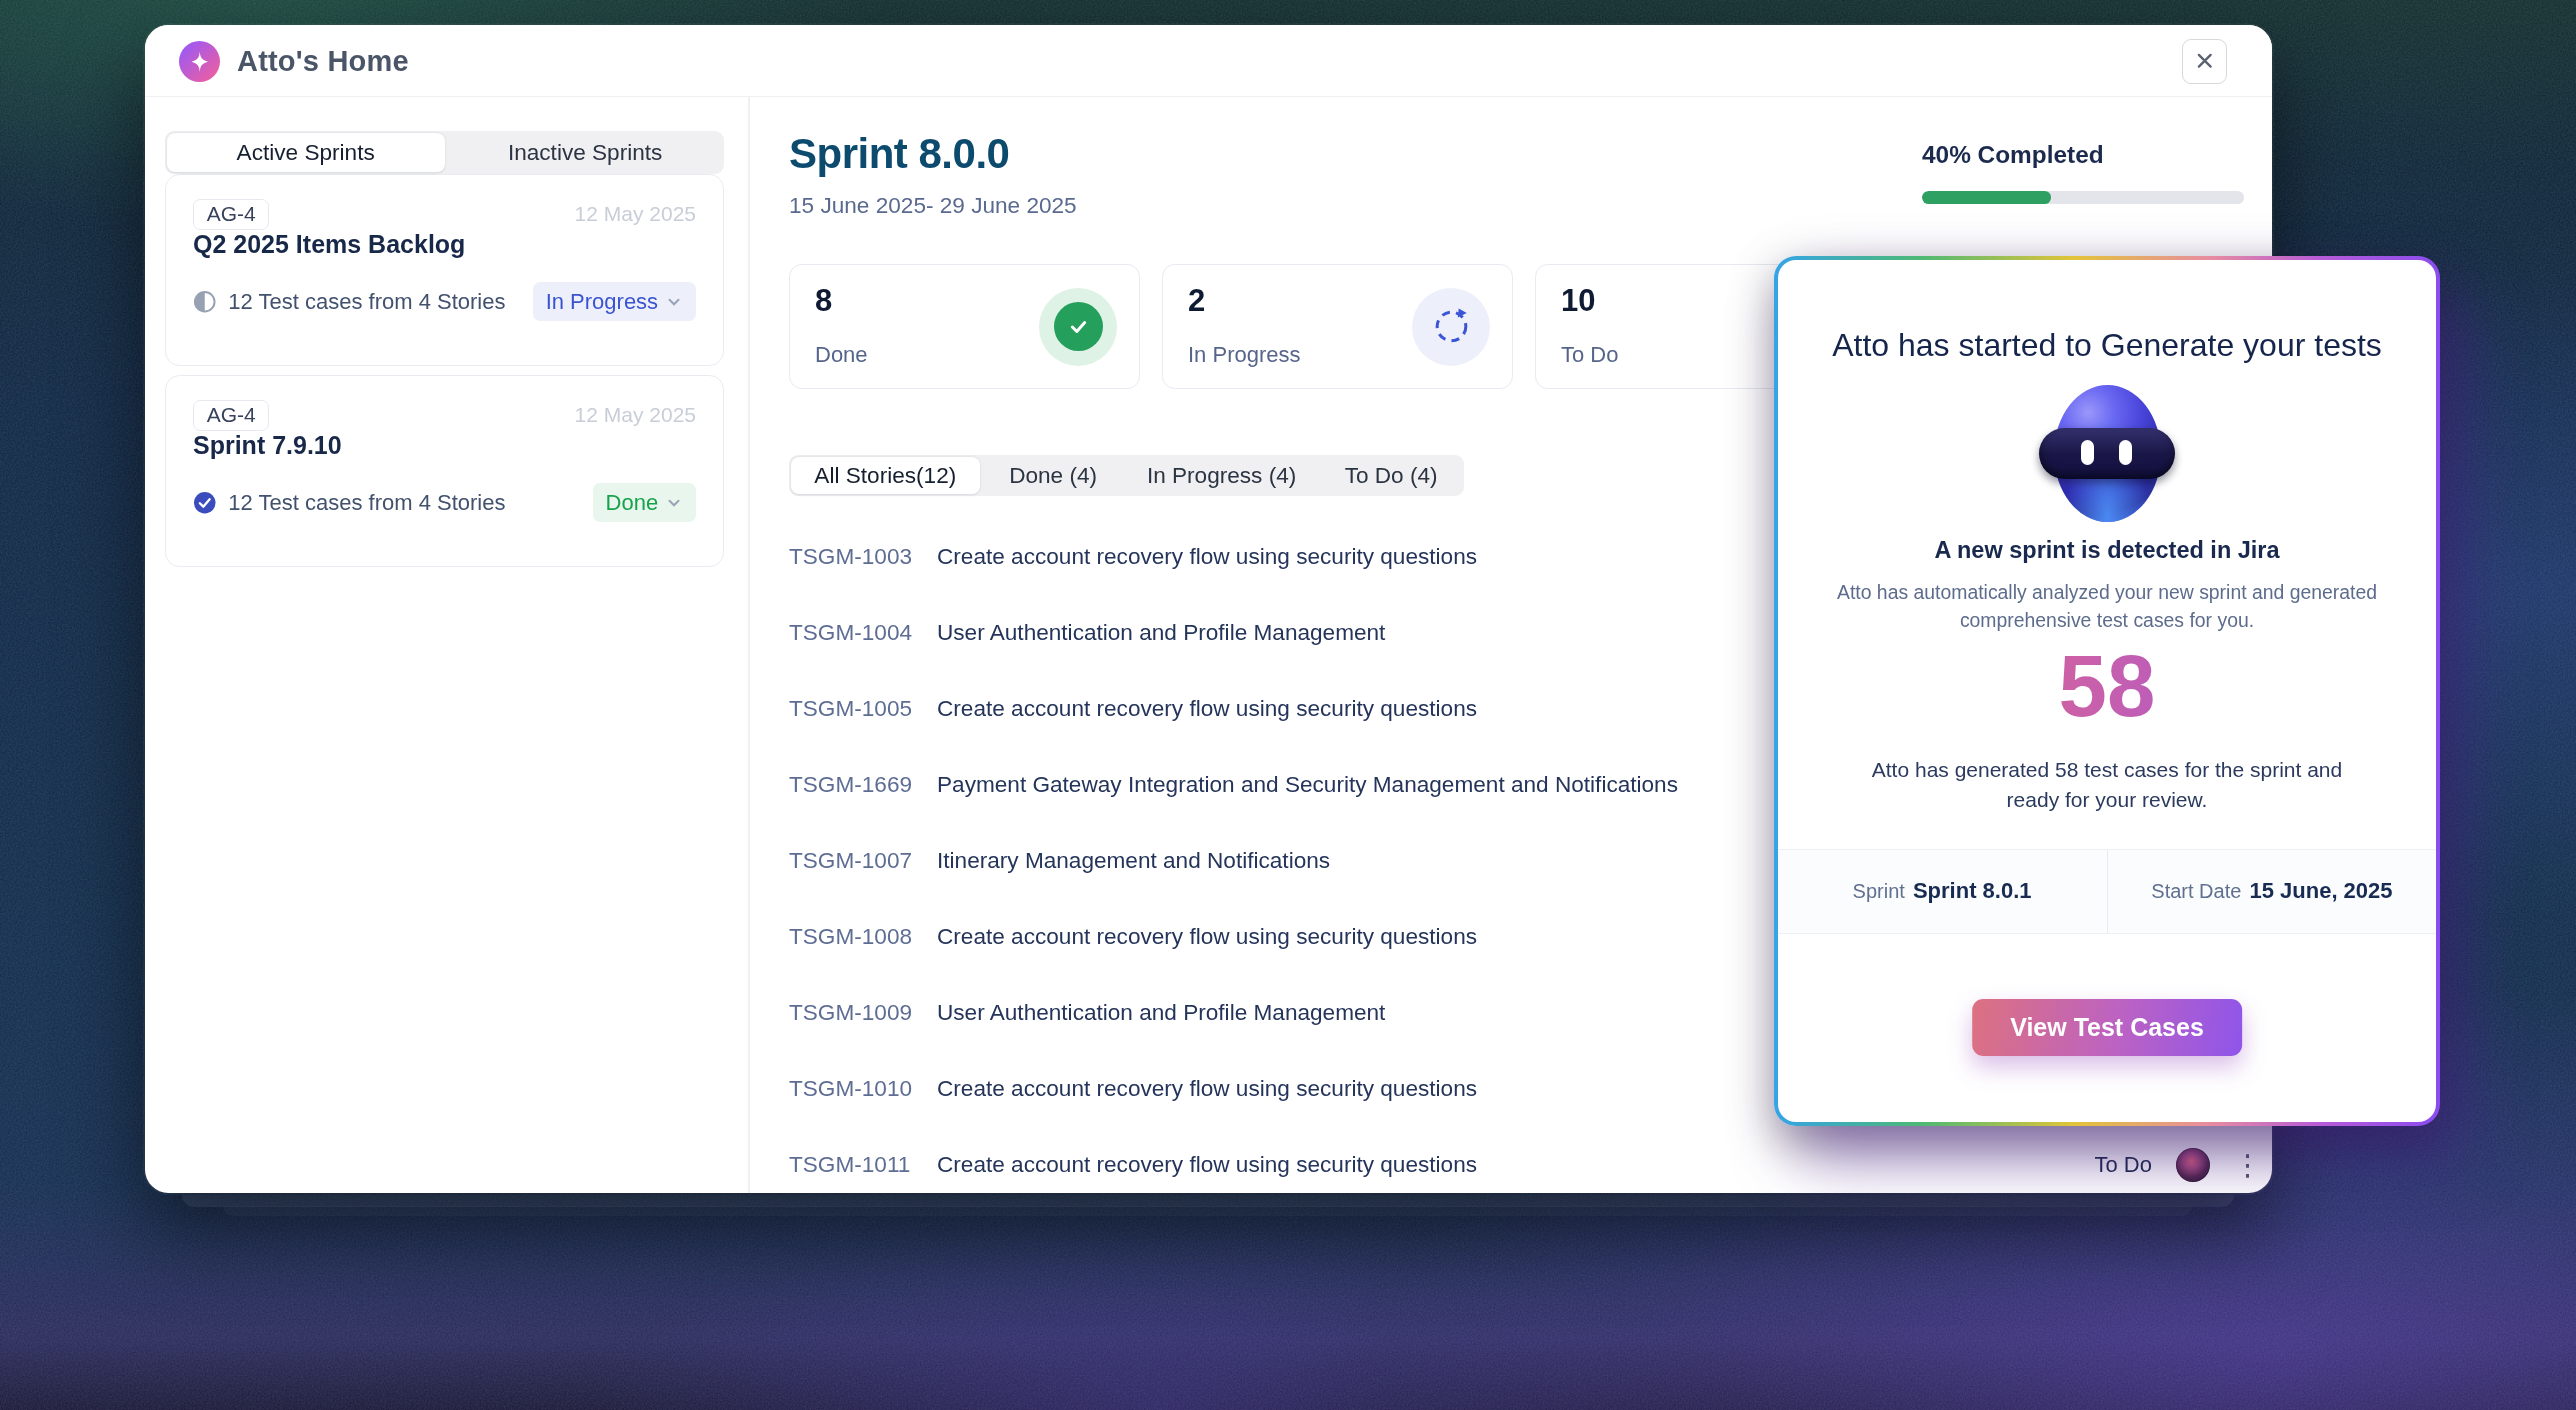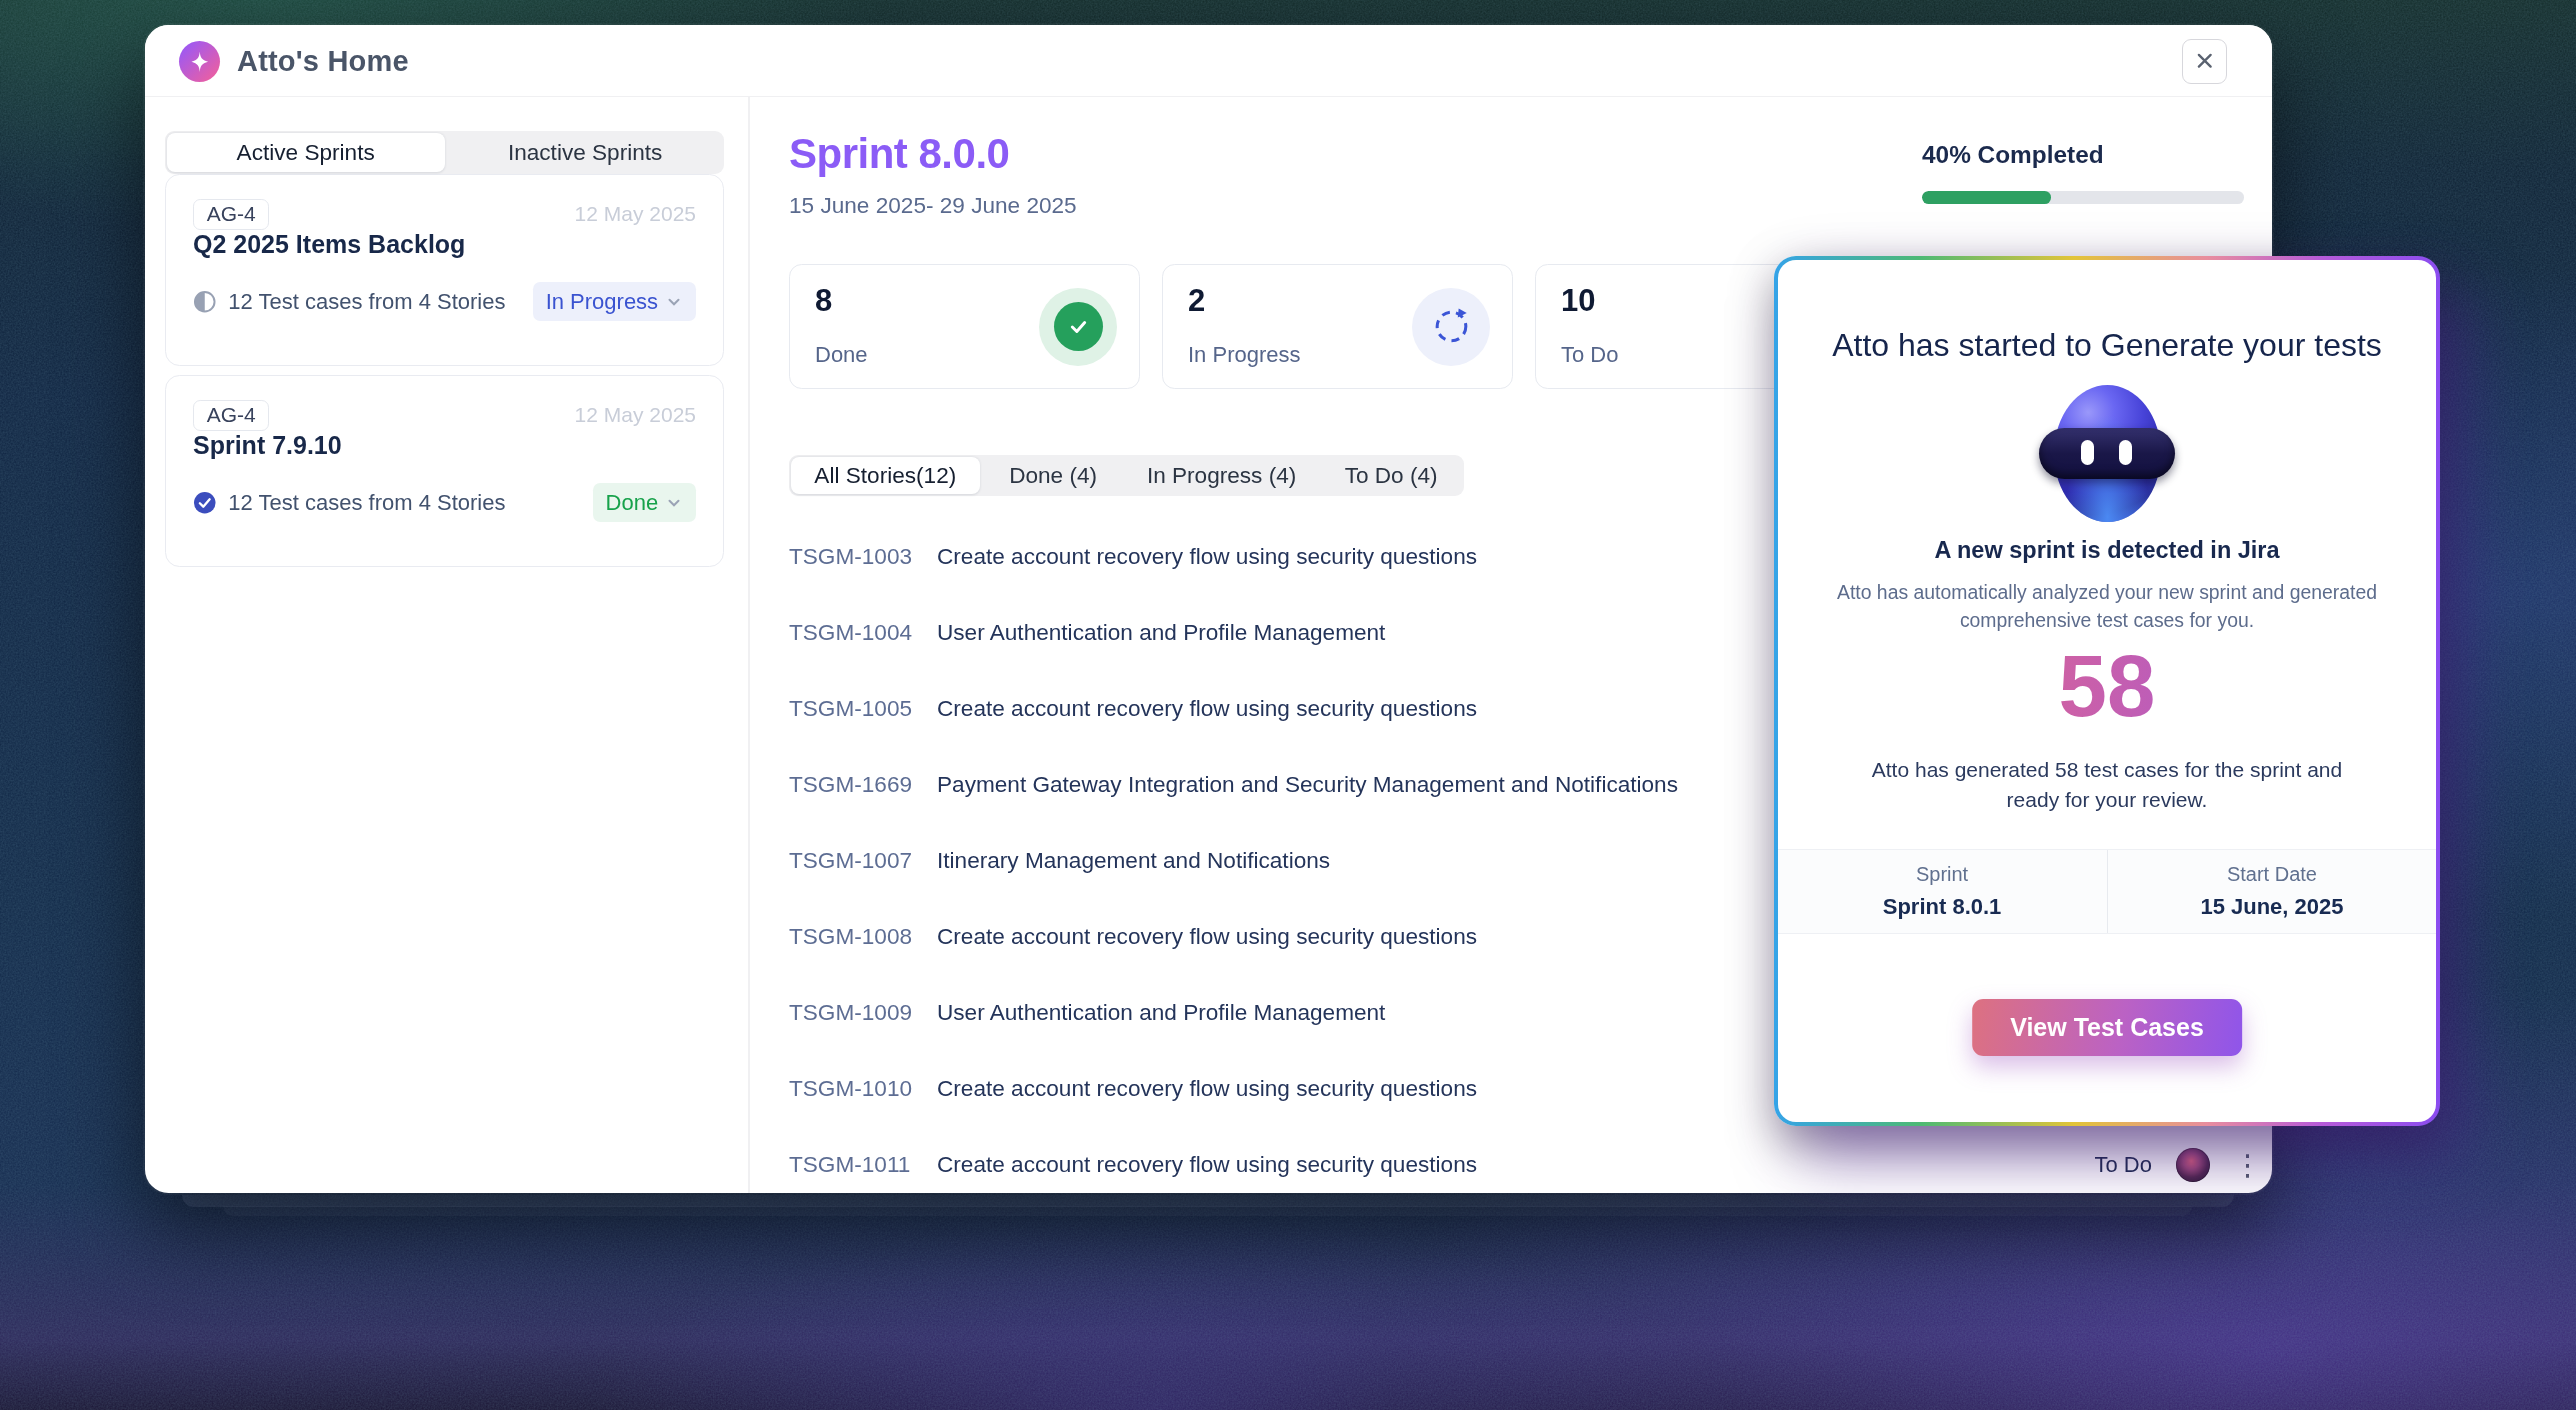--- a/index.html
+++ b/index.html
@@ -52,21 +52,21 @@
   .card-meta { margin-top:23.5px; display:flex; align-items:center; gap:11.8px; }
   .meta-text { flex:1; font-size:22px; color:#42526e; }
   .pill { display:flex; align-items:center; gap:7.2px; border-radius:7.2px; padding:6.3px 12.7px; font-size:22px; font-weight:500; cursor:pointer; }
   .pill--inprogress { background:#edf0fb; color:#3a53d0; }
   .pill--done { background:#e9f6ee; color:#17a24b; }
 
   .vdiv { position:absolute; left:603px; top:72px; bottom:0; width:1.8px; background:#f0f0f2; }
 
   
   .main { position:absolute; left:644px; top:0; width:1482px; height:1168px; }
-  .sprint-h1 { position:absolute; left:0; top:105px; font-size:42px; font-weight:700; color:#8b5cf6; letter-spacing:-0.5px; }
+  .sprint-h1 { position:absolute; left:0; top:105px; font-size:42px; font-weight:700; color:#0c4a6e; letter-spacing:-0.5px; }
   .sprint-dates { position:absolute; left:0; top:168px; font-size:22.6px; color:#5a6a8e; }
 
   .progress-block { position:absolute; left:1133px; top:116px; width:322px; }
   .progress-label { font-size:24.4px; font-weight:600; color:#1b2a4d; }
   .progress-track { margin-top:22px; width:322px; height:12.7px; border-radius:6.3px; background:#e3e5ea; overflow:hidden; }
   .progress-fill { height:12.7px; border-radius:6.3px; background:#2ea062; width:40%; }
 
   .stats { position:absolute; left:0; top:239px; display:flex; gap:22px; }
   .stat-card { position:relative; width:351px; height:125px; border:1.8px solid #e7eaf0; border-radius:12.7px; background:#fff; }
   .stat-value { position:absolute; left:25px; top:18px; font-size:31px; font-weight:700; color:#0f1a33; }
@@ -110,21 +110,21 @@
   .eye { position:absolute; top:12.7px; width:12.7px; height:25px; border-radius:7.2px; background:#fff; }
   .eye-l { left:42px; } .eye-r { left:80px; }
   .m-subtitle { position:absolute; left:0; right:0; top:277px; font-size:23.5px; font-weight:700; color:#18284e; }
   .m-desc { position:absolute; left:51px; right:51px; top:318px; font-size:19.4px; line-height:1.45; color:#5d6c8c; }
   .m-count { position:absolute; left:0; right:0; top:380px; font-size:87px; font-weight:800; line-height:1.05;
     background:linear-gradient(95deg,#e4716b 5%,#cb60a8 45%,#9655e6 95%);
     -webkit-background-clip:text; background-clip:text; color:transparent; }
   .m-countdesc { position:absolute; left:78px; right:78px; top:495px; font-size:21px; line-height:1.45; font-weight:400; color:#2b3a5e; }
   .m-info { position:absolute; left:0; right:0; top:589px; height:85px; background:#fbfcfd;
     border-top:0.9px solid #eef0f4; border-bottom:0.9px solid #eef0f4; display:flex; }
-  .info-col { flex:1; display:flex; flex-direction:column; align-items:center; justify-content:center; gap:8.1px; }
+  .info-col { flex:1; display:flex; flex-direction:row; align-items:center; justify-content:center; gap:8.1px; }
   .info-col:first-child { border-right:0.9px solid #e7eaef; }
   .info-label { font-size:20px; color:#60708f; }
   .info-value { font-size:22px; font-weight:700; color:#182b52; }
   .m-cta { position:absolute; left:50%; top:739px; transform:translateX(-50%); border:none; cursor:pointer;
     padding:14px 38px; border-radius:11px; font-family:inherit; font-size:25px; font-weight:700; color:#fff; white-space:nowrap;
     background:linear-gradient(100deg,#dd7180 0%,#bb62c4 55%,#8f55ea 100%);
     box-shadow:0 11px 23.5px rgba(150,70,190,.35); }
 </style>
 </head>
 <body>

